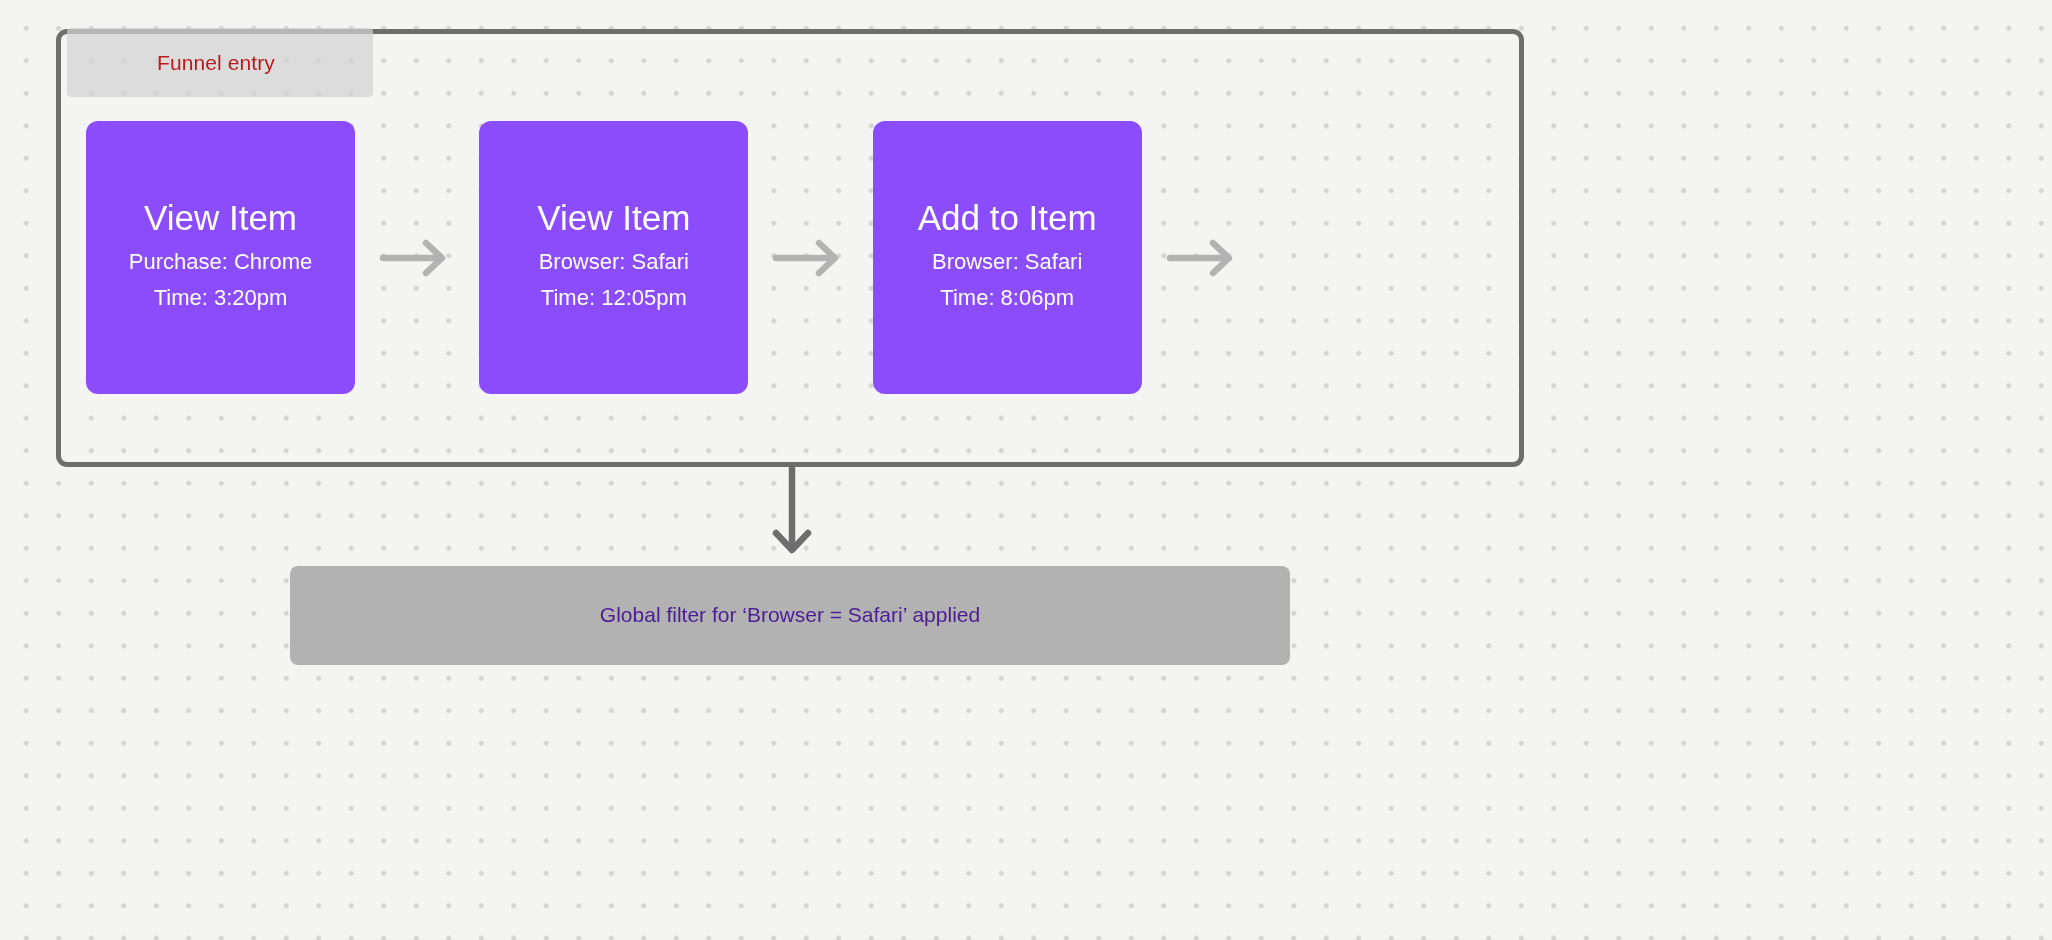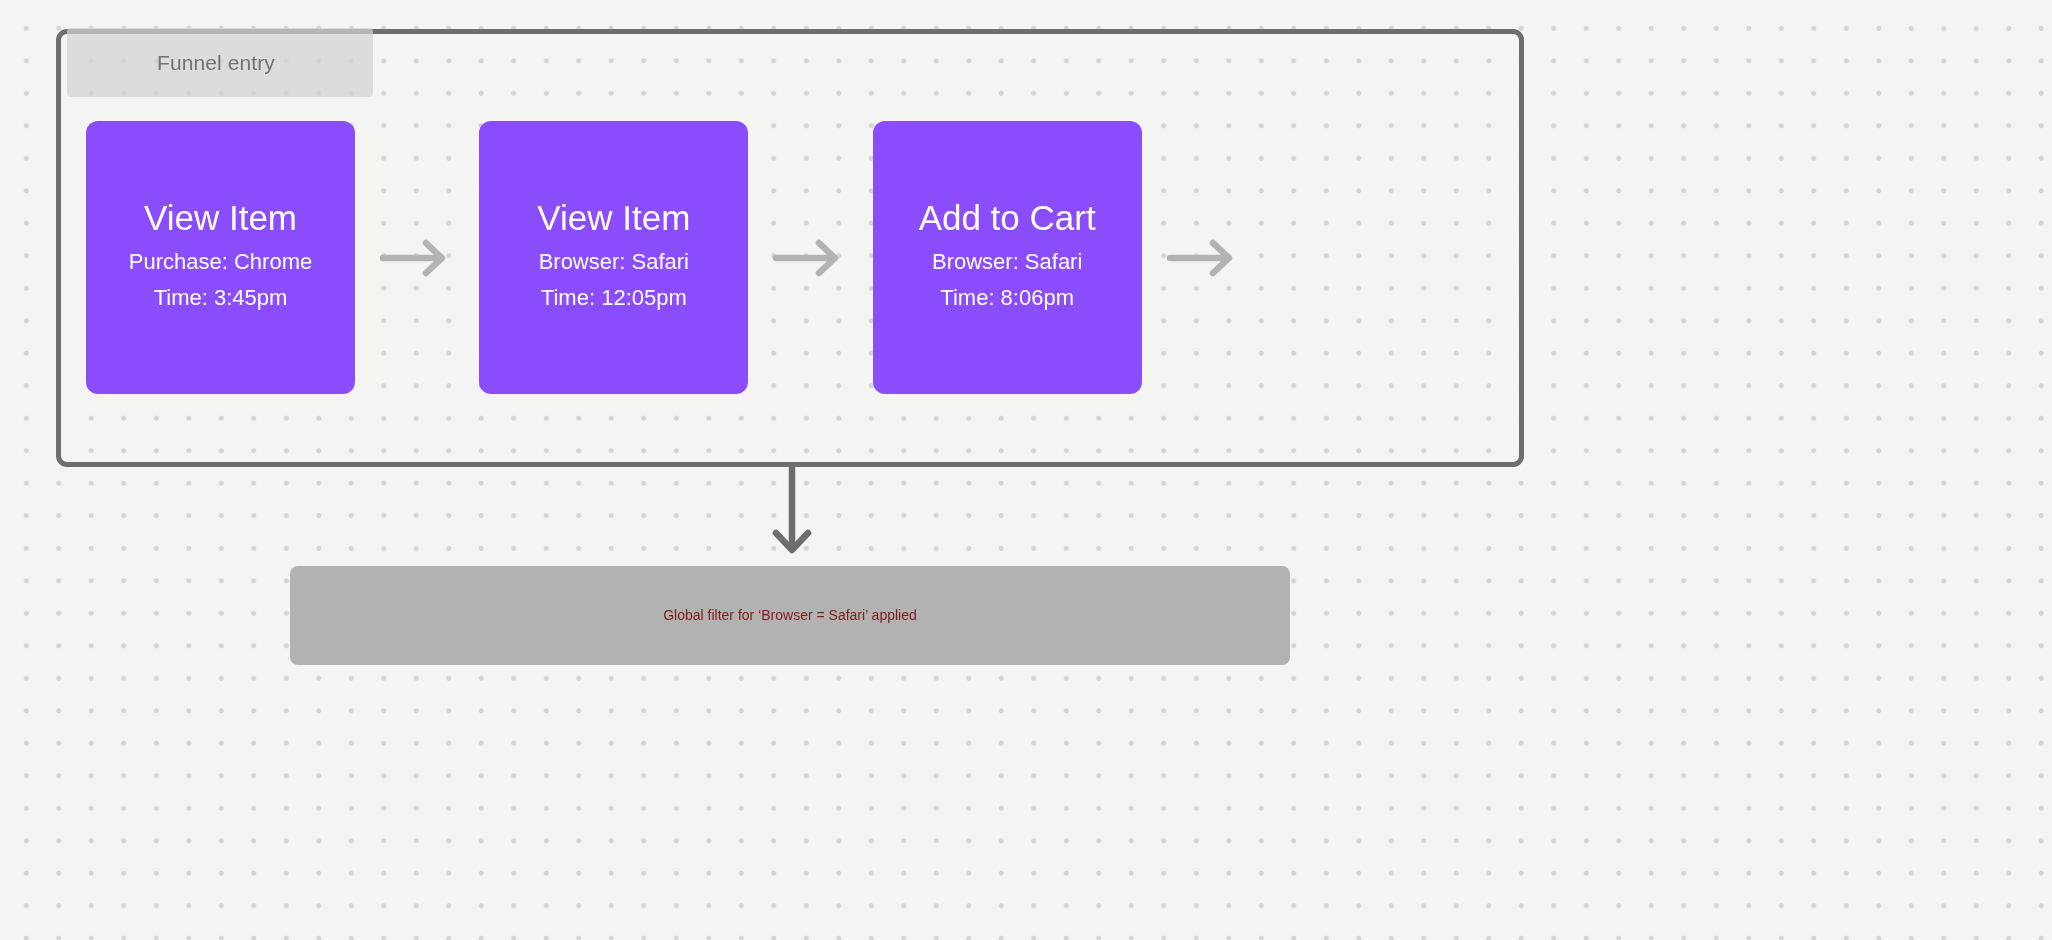--- a/index.html
+++ b/index.html
@@ -39,21 +39,21 @@
     height: 69px;
     background: rgba(210, 210, 210, 0.72);
     border-radius: 4px;
     display: flex;
     align-items: center;
     box-sizing: border-box;
     padding-left: 90px;
   }
   .entry-label span {
     font-size: 21px;
-    color: #737373;
+    color: #b91c1c;
     letter-spacing: 0.1px;
   }
 
   
   .steps-row {
     position: absolute;
     left: 86px;
     top: 121px;
     width: 1180px;
     height: 273px;
@@ -116,41 +116,41 @@
     height: 99px;
     background: #b2b2b2;
     border-radius: 8px;
     display: flex;
     flex-direction: column;
     justify-content: center;
     align-items: center;
     box-sizing: border-box;
   }
   .callout-line {
-    font-size: 14px;
+    font-size: 21px;
     line-height: 1.62;
-    color: #7f1d1d;
+    color: #4c1d95;
     white-space: nowrap;
   }
 </style>
 </head>
 <body>
 
 <div class="funnel-container"></div>
 
 <div class="entry-label">
   <span>Funnel entry</span>
 </div>
 
 <div class="steps-row">
 
   <div class="step-card">
     <div class="step-title">View Item</div>
     <div class="step-detail">Purchase: Chrome</div>
-    <div class="step-detail">Time: 3:45pm</div>
+    <div class="step-detail">Time: 3:20pm</div>
   </div>
 
   <div class="arrow-h">
     <svg width="76" height="44" viewBox="0 0 76 44" aria-hidden="true">
       <path d="M4 22 H62" stroke="#b3b3b3" stroke-width="6.5" stroke-linecap="round" fill="none"></path>
       <path d="M47 7 L63 22 L47 37" stroke="#b3b3b3" stroke-width="6.5" stroke-linecap="round" stroke-linejoin="round" fill="none"></path>
     </svg>
   </div>
 
   <div class="step-card">
@@ -160,21 +160,21 @@
   </div>
 
   <div class="arrow-h">
     <svg width="76" height="44" viewBox="0 0 76 44" aria-hidden="true">
       <path d="M4 22 H62" stroke="#b3b3b3" stroke-width="6.5" stroke-linecap="round" fill="none"></path>
       <path d="M47 7 L63 22 L47 37" stroke="#b3b3b3" stroke-width="6.5" stroke-linecap="round" stroke-linejoin="round" fill="none"></path>
     </svg>
   </div>
 
   <div class="step-card">
-    <div class="step-title">Add to Cart</div>
+    <div class="step-title">Add to Item</div>
     <div class="step-detail">Browser: Safari</div>
     <div class="step-detail">Time: 8:06pm</div>
   </div>
 
   <div class="arrow-h">
     <svg width="76" height="44" viewBox="0 0 76 44" aria-hidden="true">
       <path d="M4 22 H62" stroke="#b3b3b3" stroke-width="6.5" stroke-linecap="round" fill="none"></path>
       <path d="M47 7 L63 22 L47 37" stroke="#b3b3b3" stroke-width="6.5" stroke-linecap="round" stroke-linejoin="round" fill="none"></path>
     </svg>
   </div>

